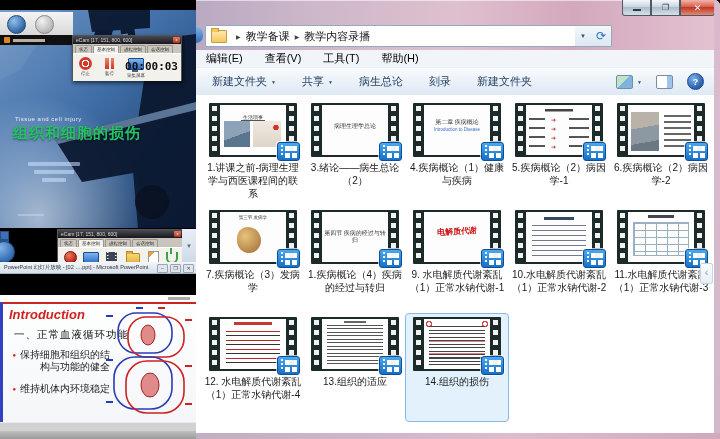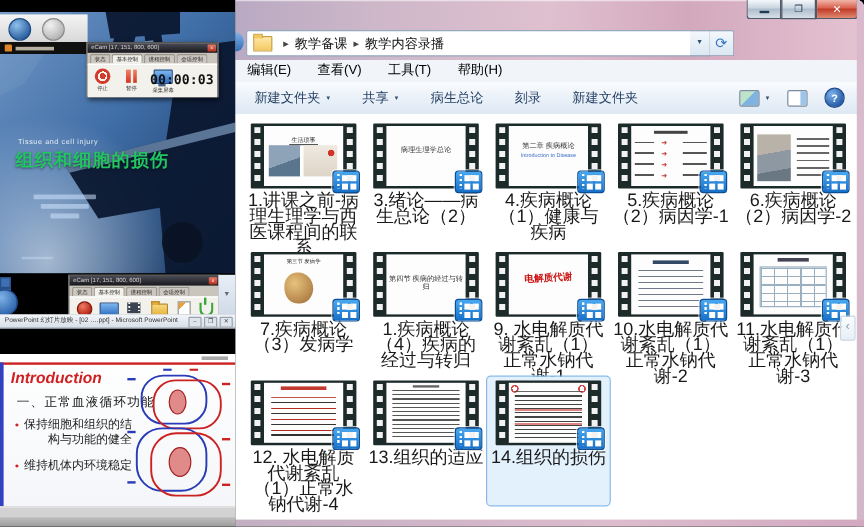--- a/index.html
+++ b/index.html
@@ -77,21 +77,21 @@
   .ovicon{position:absolute;right:-3px;bottom:-4px;width:21px;height:17px;border-radius:3px;
           border:1px solid #0d4f96;background:linear-gradient(#4aa8f0,#1670c8);
           box-shadow:0 0 0 1px rgba(255,255,255,.7);
           background-image:linear-gradient(#fff,#fff),linear-gradient(#fff,#fff),
             linear-gradient(#fff,#fff),linear-gradient(#fff,#fff),
             repeating-linear-gradient(180deg,#fff 0 2px,transparent 2px 4px),
             linear-gradient(#4aa8f0,#1670c8);
           background-size:5px 5px,5px 5px,5px 5px,5px 5px,2px 12px,100% 100%;
           background-position:7px 3px,14px 3px,7px 10px,14px 10px,3px 2px,0 0;
           background-repeat:no-repeat;}
-  .caption{margin-top:4px;text-align:center;font-size:15px;line-height:13px;color:#1a1a1a;padding:0 2px;}
+  .caption{margin-top:4px;text-align:center;font-size:10px;line-height:13px;color:#1a1a1a;padding:0 2px;}
   .edge-chevron{position:absolute;right:1px;top:168px;width:11px;height:19px;
         border:1px solid #c8d4e0;border-radius:2px;background:linear-gradient(#fbfdfe,#e7eef6);
         color:#8aa0b4;font-size:11px;line-height:17px;text-align:center;}
   
   .v-photos .mini-title{border-bottom:1px solid #555;display:inline-block;margin:3px auto 0;position:relative;left:50%;transform:translateX(-50%);}
   .v-photos::before{content:"";position:absolute;left:4px;top:16px;width:26px;height:26px;
         background:linear-gradient(160deg,#8fa3b8 0 55%,#5a768f 55%);}
   .v-photos::after{content:"";position:absolute;left:33px;top:16px;width:28px;height:26px;
         background:radial-gradient(circle at 82% 25%,#d23329 0 2.5px,transparent 3px),
                    linear-gradient(#efe9e0,#ded5c8);}

